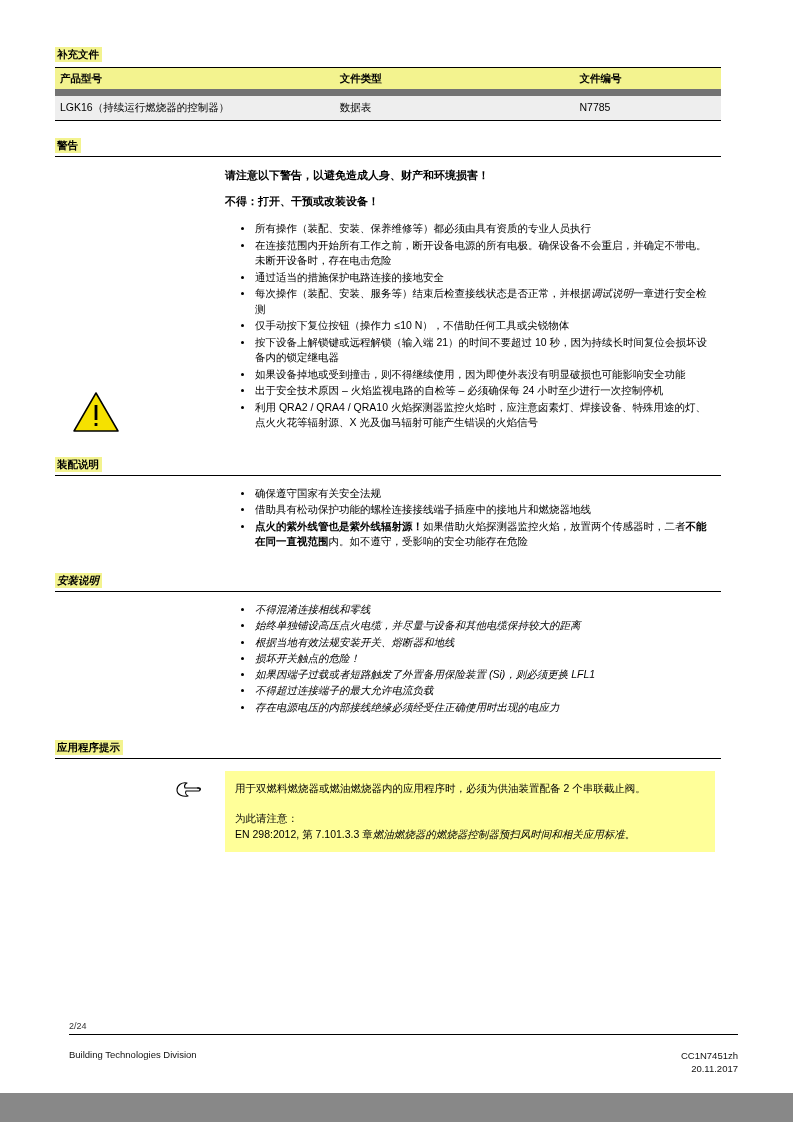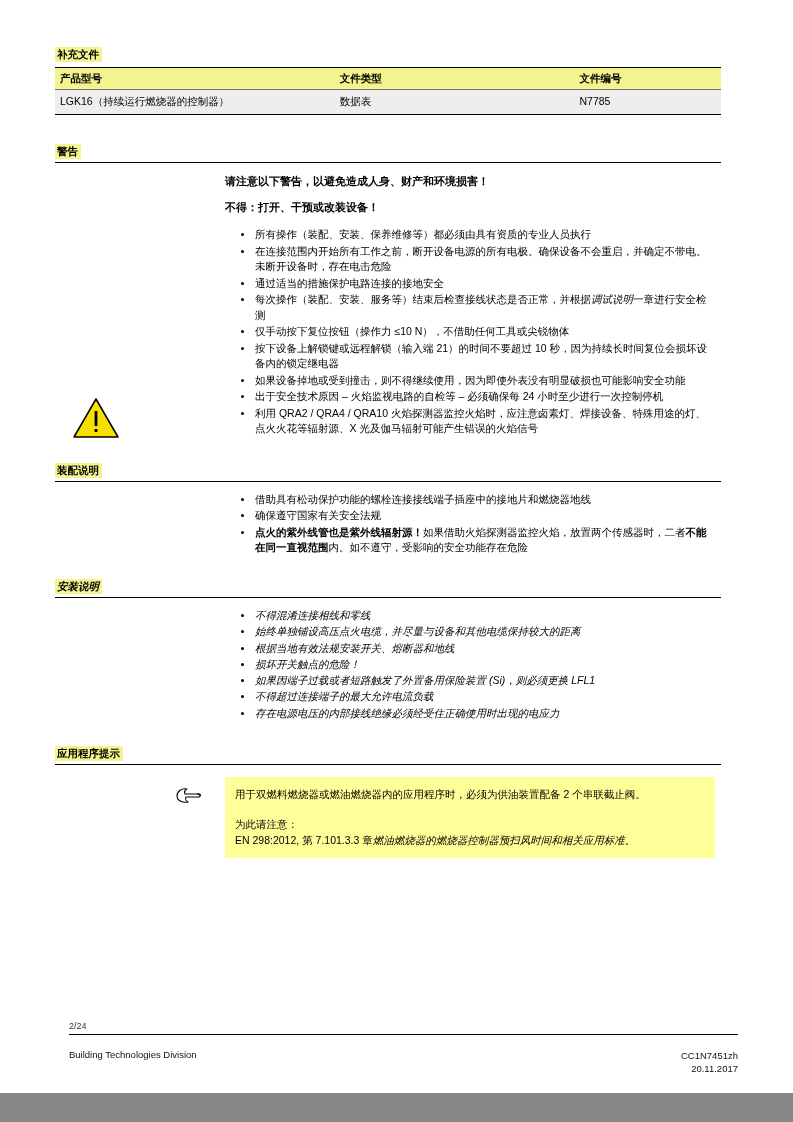--- a/index.html
+++ b/index.html
@@ -45,21 +45,21 @@
     margin-top: 5px;
     table-layout: fixed;
   }
   table.info th {
     background: #f3f38f;
     font-size: 10.5px;
     font-weight: bold;
     text-align: left;
     padding: 4px 5px 4px 5px;
     border-top: 1px solid #000;
-    border-bottom: 1px solid #737373;
+    border-bottom: 7px solid #737373;
     line-height: 13px;
   }
   table.info td {
     background: #eeeeee;
     font-size: 10.5px;
     padding: 5px 5px 6px 5px;
     border-bottom: 1px solid #000;
     line-height: 13px;
     vertical-align: top;
   }
@@ -68,21 +68,21 @@
   .col-c { width: 22%; }
 
   .rule {
     border: none;
     border-top: 1px solid #000;
     margin: 3px 0 0 0;
     height: 0;
   }
 
   .block {
-    margin-top: 26px;
+    margin-top: 14px;
   }
 
   .body-area {
     margin-left: 170px;
     padding-right: 6px;
   }
 
   .warn-row {
     display: flex;
     align-items: flex-end;
@@ -259,22 +259,22 @@
       </div>
     </div>
 
     <div class="block" style="margin-top:22px;">
       <div class="sec-head-wrap">
         <span class="sec-head">装配说明</span>
       </div>
       <hr class="rule">
       <div class="body-area" style="margin-top:10px;">
         <ul class="dots">
+          <li>确保遵守国家有关安全法规</li>
           <li>借助具有松动保护功能的螺栓连接接线端子插座中的接地片和燃烧器地线</li>
-          <li>确保遵守国家有关安全法规</li>
           <li><span class="bd">点火的紫外线管也是紫外线辐射源！</span>如果借助火焰探测器监控火焰，放置两个传感器时，二者<span class="bd">不能在同一直视范围</span>内。如不遵守，受影响的安全功能存在危险</li>
         </ul>
       </div>
     </div>
 
     <div class="block" style="margin-top:20px;font-style:italic;">
       <div class="sec-head-wrap">
         <span class="sec-head">安装说明</span>
       </div>
       <hr class="rule">

